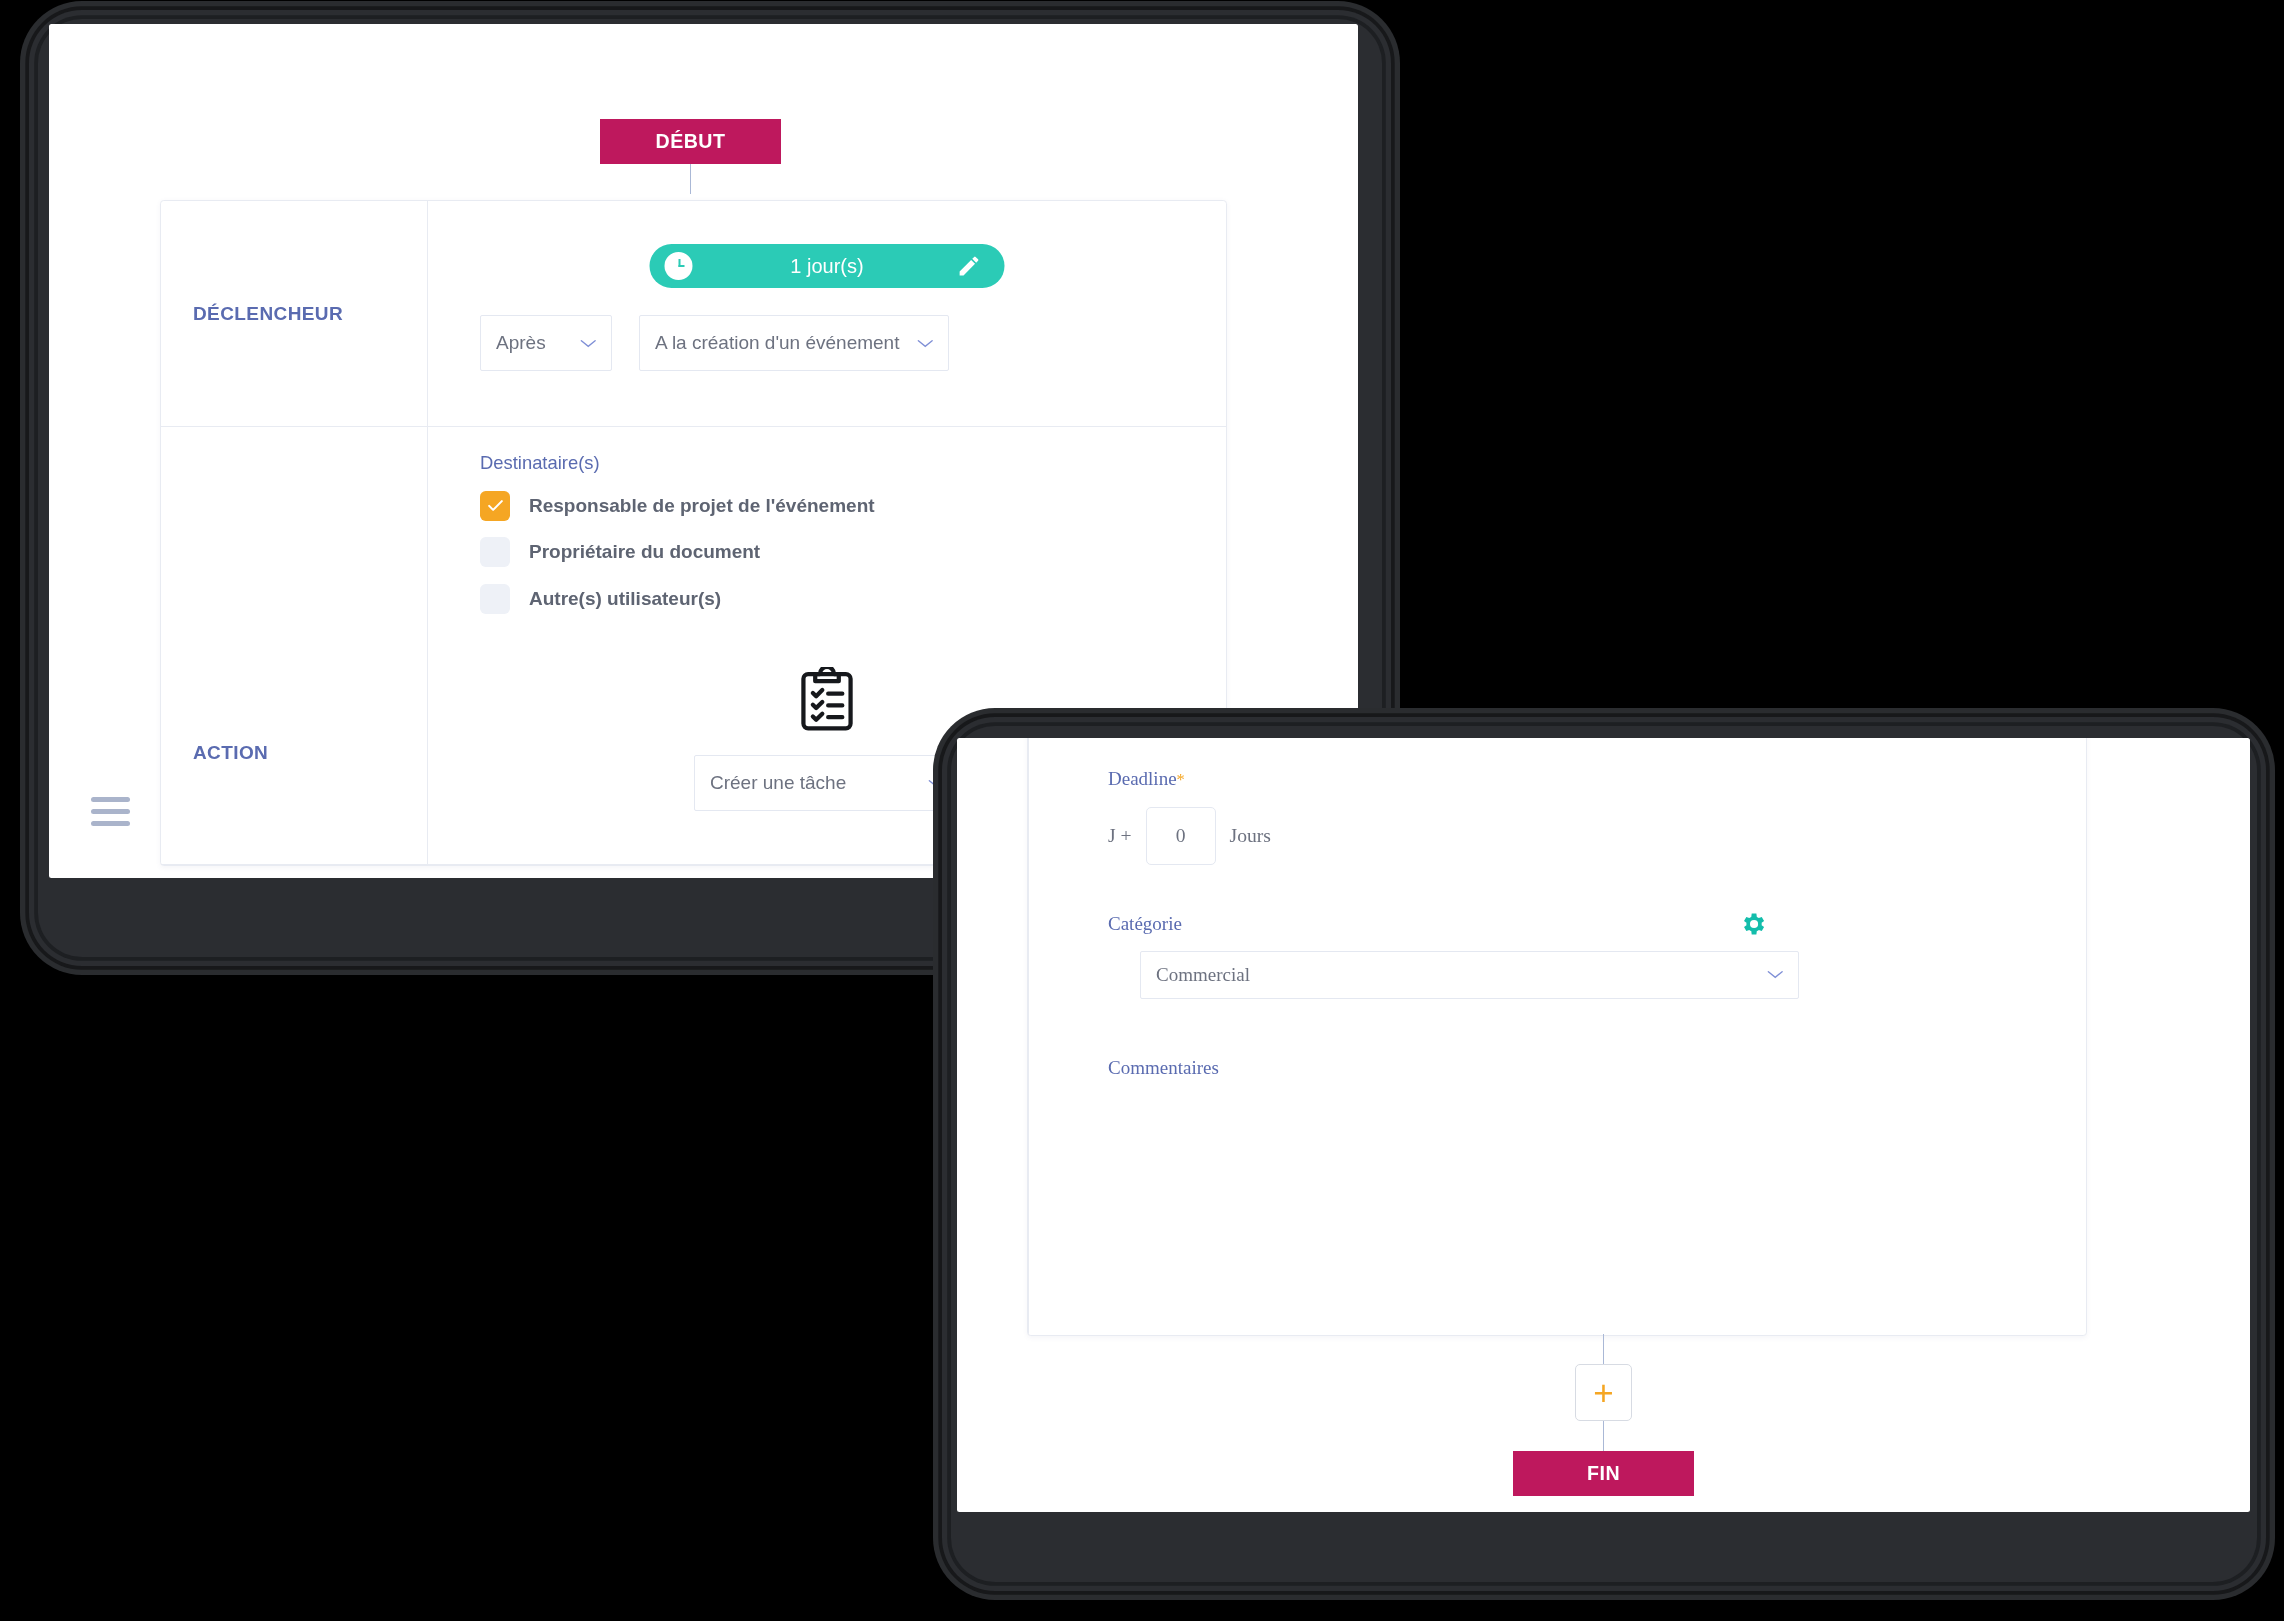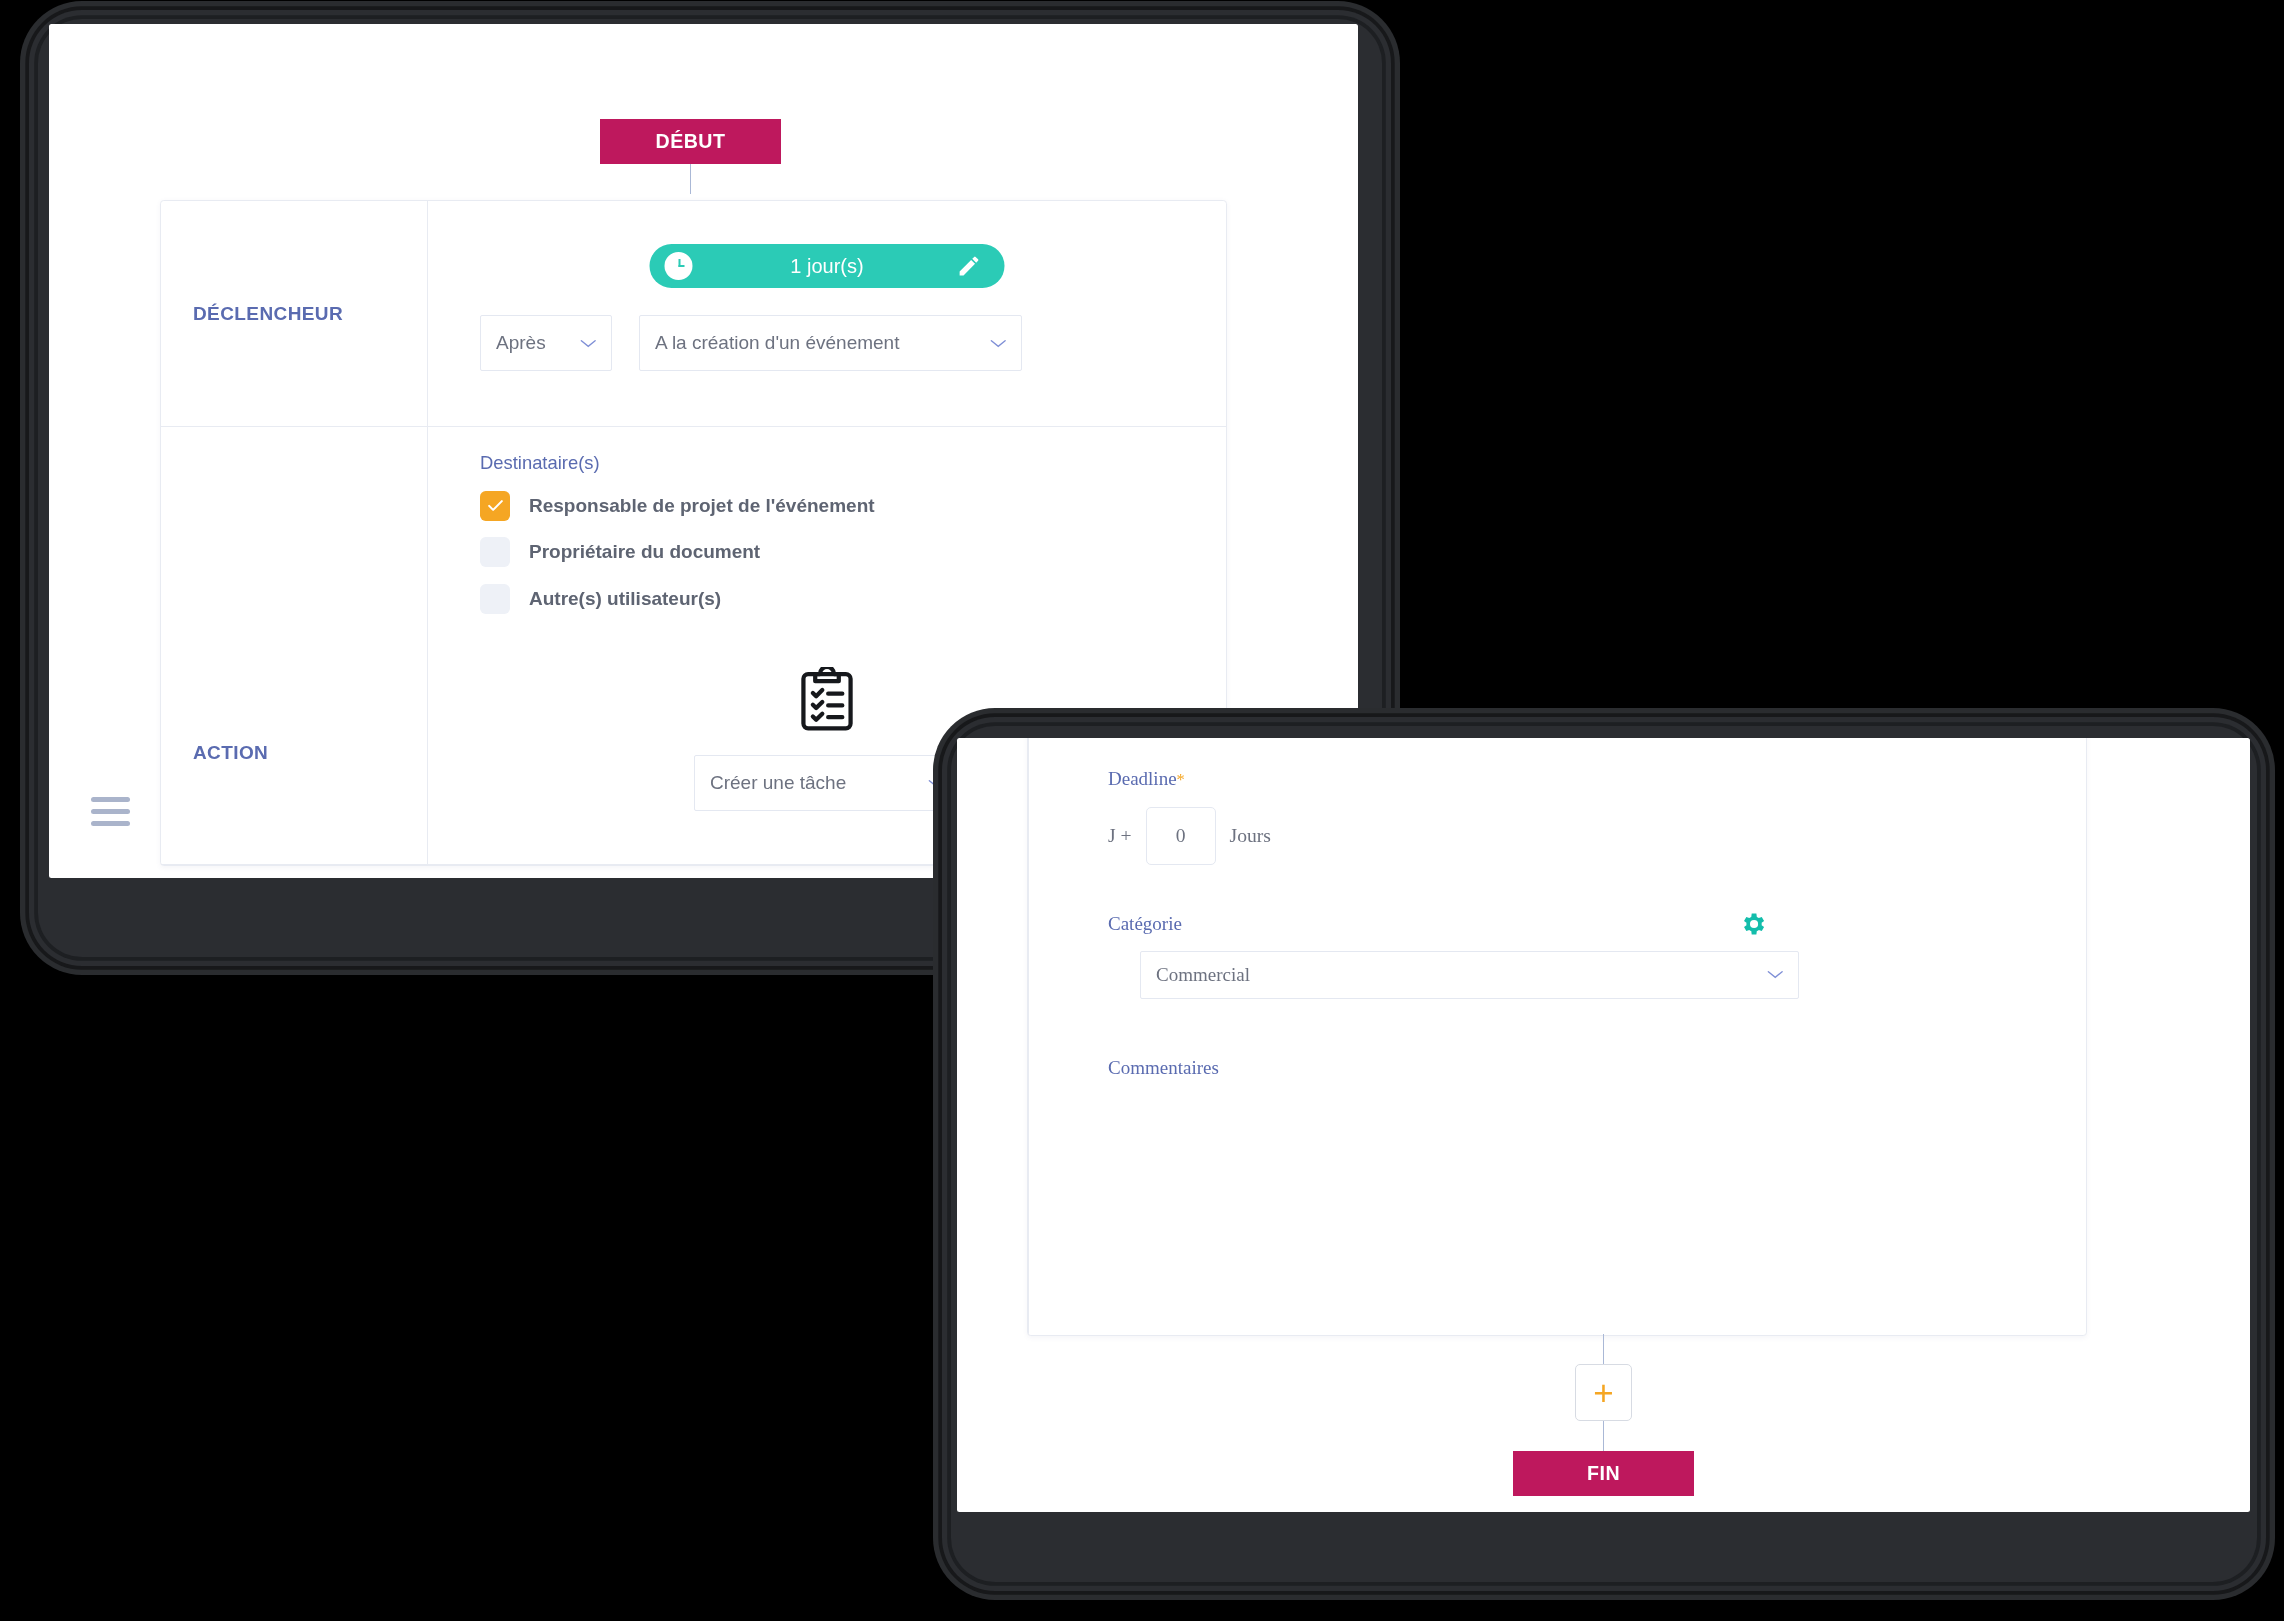--- a/index.html
+++ b/index.html
@@ -121,21 +121,21 @@
             </svg>
           </div>
         </div>
         <div style="position:absolute;left:52px;top:114px;display:flex;gap:27px;">
           <div class="sel" style="width:132px;">
             <span>Après</span>
             <svg class="chev" viewBox="0 0 24 12">
                 <path d="M2 2l10 8 10-8" stroke="#7f8fd6" stroke-width="2" fill="none" stroke-linecap="round"></path>
               </svg>
           </div>
-          <div class="sel" style="width:383px;">
+          <div class="sel" style="width:310px;">
             <span>A la création d'un événement</span>
             <svg class="chev" viewBox="0 0 24 12">
                 <path d="M2 2l10 8 10-8" stroke="#7f8fd6" stroke-width="2" fill="none" stroke-linecap="round"></path>
               </svg>
           </div>
         </div>
       </div>
     </div>
 
     <div class="row" style="height:215px;">

